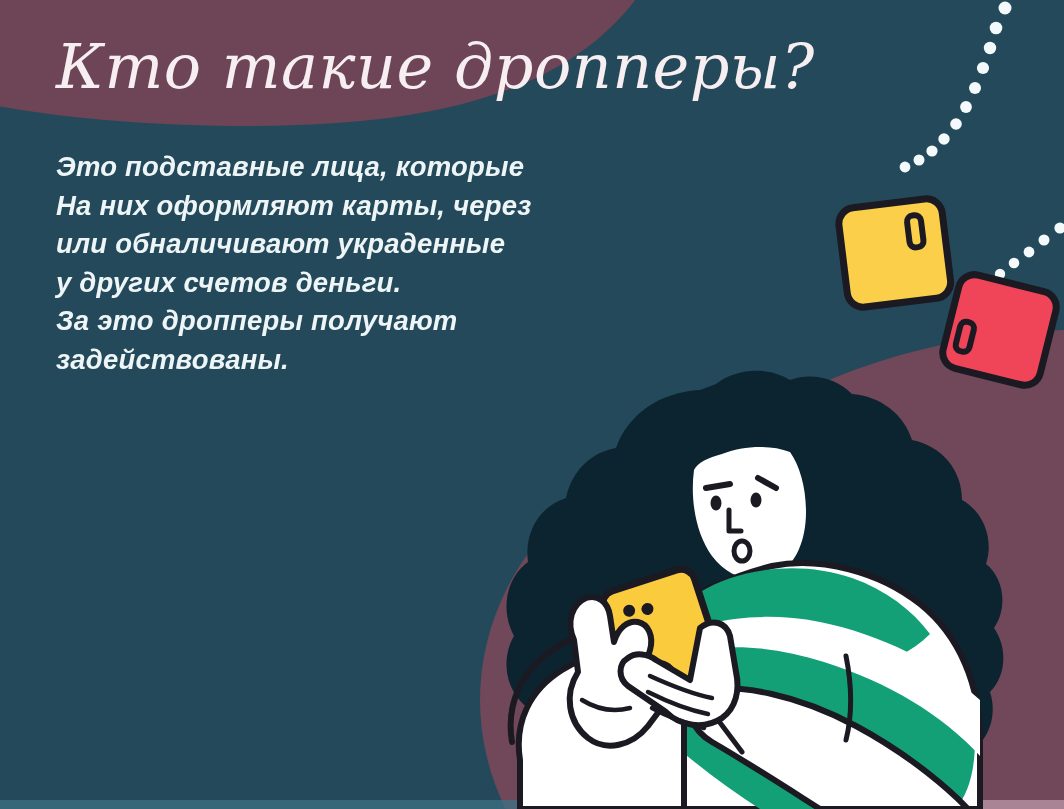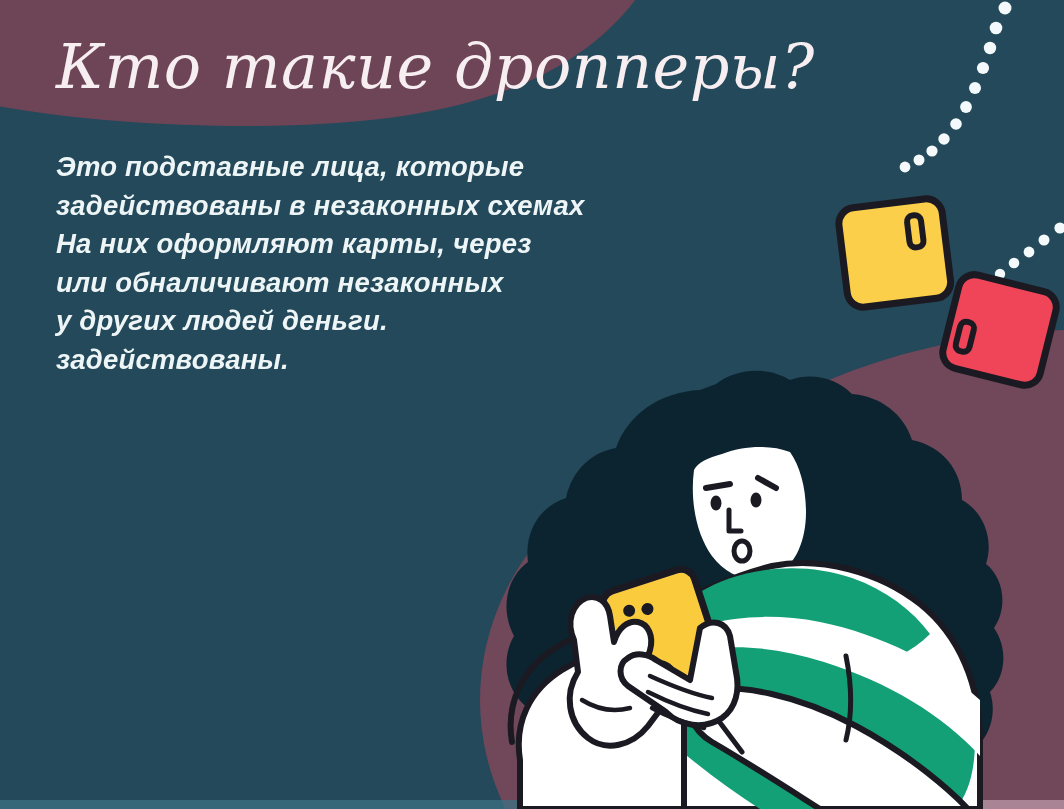--- a/index.html
+++ b/index.html
@@ -248,21 +248,21 @@
       <path d="M 652 708 C 670 718 688 724 704 728" stroke="#1B1A22" stroke-width="4.5" fill="none" stroke-linecap="round"></path>
 
       <path d="M 582 700 C 598 710 614 712 630 708" stroke="#1B1A22" stroke-width="4.5" fill="none" stroke-linecap="round"></path>
     </g>
   </svg>
 
   <div class="text-layer">
     <div id="title">Кто такие дропперы?</div>
     <div id="body-text">
       <span class="line">Это подставные лица, которые</span>
-      <span class="line">задействованы в незаконных схемах</span>
       <span class="line">На них оформляют карты, через</span>
-      <span class="line">или обналичивают незаконных</span>
-      <span class="line">у других людей деньги.</span>
+      <span class="line">или обналичивают украденные</span>
+      <span class="line">у других счетов деньги.</span>
+      <span class="line">За это дропперы получают</span>
       <span class="line">задействованы.</span>
     </div>
   </div>
 
 </div>
 
 </body></html>

